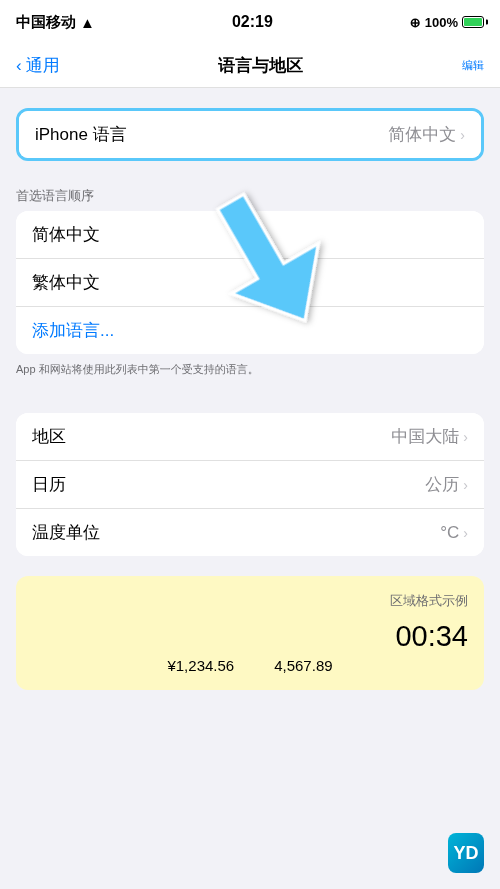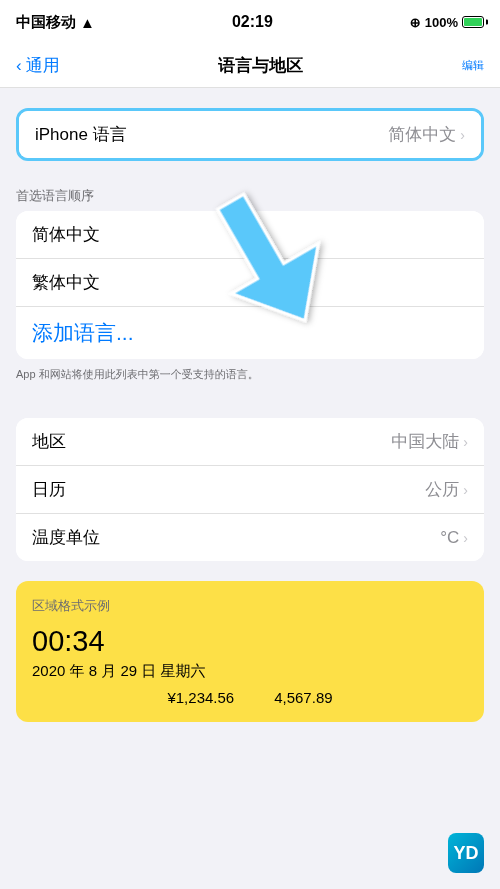--- a/index.html
+++ b/index.html
@@ -114,45 +114,45 @@
       background: #fff;
       border-bottom: 0.5px solid #e0e0e0;
     }
     .lang-item:last-child { border-bottom: none; }
     .lang-main { font-size: 17px; color: #000; }
     .lang-sub { font-size: 12px; color: #8e8e93; margin-top: 2px; }
 
     .add-language {
       padding: 12px 16px;
       background: #fff;
-      font-size: 21px;
+      font-size: 17px;
       color: #007aff;
       cursor: pointer;
     }
 
     .section-footer {
       padding: 8px 16px 16px;
       font-size: 11px;
       color: #6c6c70;
     }
 
     
     .settings-section { margin-top: 20px; }
 
     
     .format-section {
       margin-top: 20px;
       margin-bottom: 20px;
     }
     .format-card {
-      background: #fde047;
+      background: #fef9c3;
       border-radius: 12px;
       margin: 0 16px;
       padding: 16px;
-      text-align: left;
+      text-align: right;
     }
     .format-title { font-size: 13px; color: #6c6c70; margin-bottom: 10px; }
     .format-time { font-size: 29px; color: #000; font-weight: 300; margin-bottom: 4px; }
     .format-date { font-size: 15px; color: #000; margin-bottom: 8px; }
     .format-numbers {
       display: flex; justify-content: center; gap: 40px;
       font-size: 15px; color: #000;
     }
 
     
@@ -264,21 +264,20 @@
           <span class="chevron">›</span>
         </div>
       </div>
     </div>
   </div>
 
   <div class="format-section">
     <div class="format-card">
       <div class="format-title">区域格式示例</div>
       <div class="format-time">00:34</div>
-      <div class="format-date">2020 年 8 月 29 日 星期六</div>
       <div class="format-numbers">
         <span>¥1,234.56</span>
         <span>4,567.89</span>
       </div>
     </div>
   </div>
 
 </div>
 
 <svg class="arrow-overlay" viewBox="0 0 160 160" xmlns="http://www.w3.org/2000/svg">

